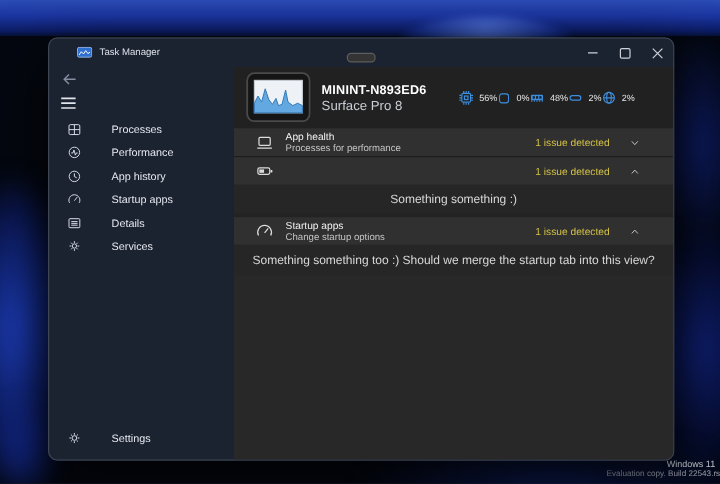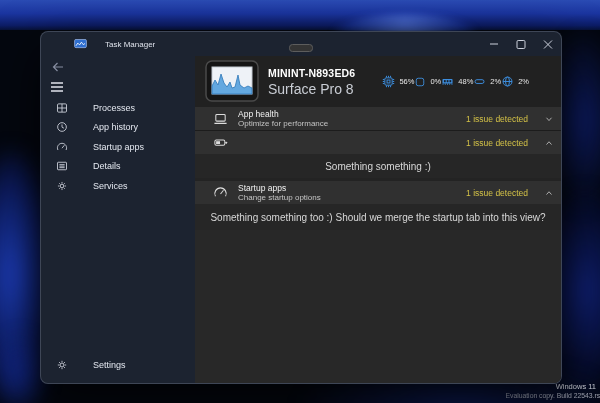--- a/index.html
+++ b/index.html
@@ -28,21 +28,21 @@
   .wp-bottom{left:300px;top:360px;width:320px;height:90px;border-radius:50%;
     background:radial-gradient(ellipse,rgba(20,45,150,.5),transparent 75%);filter:blur(10px);}
   .watermark{position:absolute;right:4px;bottom:12px;text-align:right;color:rgba(235,238,245,.85);
     font-size:7.5px;line-height:9px;white-space:nowrap;}
   .watermark .wm2{position:absolute;right:-14px;top:9px;font-size:6.8px;color:rgba(225,228,238,.7);}
   
   .window{position:absolute;left:40px;top:31px;width:520px;height:351px;
     background:#1c2330;border:1px solid rgba(150,160,185,.28);border-radius:8px;
     box-shadow:0 18px 50px rgba(0,0,0,.7);display:flex;flex-direction:column;overflow:hidden;}
   .titlebar{height:24px;flex:0 0 auto;display:flex;align-items:center;position:relative;}
-  .tb-left{display:flex;align-items:center;gap:18px;padding-left:33px;}
+  .tb-left{display:flex;align-items:flex-start;gap:6px;padding-left:23px;}
   .tb-title{font-size:8px;color:#dde1ea;}
   .tb-controls{margin-left:auto;display:flex;height:100%;}
   .tb-btn{width:27px;height:100%;display:flex;align-items:center;justify-content:center;}
   .tb-btn svg{stroke:#ccd1db;stroke-width:1;fill:none;}
   .handle{position:absolute;left:50%;top:12px;transform:translateX(-50%);
     width:22px;height:6px;background:#343434;border:1px solid #5d5d5d;border-radius:3.5px;z-index:6;}
   .win-body{flex:1;display:flex;min-height:0;}
   
   .sidebar{width:154px;flex:0 0 auto;display:flex;flex-direction:column;}
   .back-btn{margin:3px 0 0 10px;width:18px;height:13px;}
@@ -55,27 +55,27 @@
   .nav-item svg{stroke:#d8dce6;stroke-width:1.1;fill:none;}
   .nav-label{font-size:9px;color:#e4e8f0;padding-left:16px;}
   .side-spacer{flex:1;}
   .settings{margin-bottom:8px;}
   
   .content{flex:1;min-width:0;background:#282828;display:flex;flex-direction:column;}
   .content-header{height:51px;flex:0 0 auto;background:#212121;display:flex;align-items:center;padding-left:10px;}
   .thumb{width:54px;height:42px;margin-top:-1px;flex:0 0 auto;}
   .device-info{margin-left:9px;display:flex;flex-direction:column;}
   .device-name{font-size:10.5px;font-weight:700;color:#ffffff;letter-spacing:.2px;}
-  .device-model{font-size:14px;color:#c9cdd4;margin-top:2px;}
+  .device-model{font-size:11px;color:#c9cdd4;margin-top:2px;}
   .stats{margin-left:auto;margin-right:32px;display:flex;align-items:center;}
   .stat{display:flex;align-items:center;gap:4px;}
   .stat svg{stroke:#3d8ede;stroke-width:1.2;fill:none;}
   .stat-value{font-size:7.5px;color:#e6e6e6;}
   
-  .section-row{height:23px;flex:0 0 auto;background:#303030;display:flex;align-items:center;padding:0 0 0 18px;}
+  .section-row{height:23px;flex:0 0 auto;background:#303030;display:flex;align-items:center;padding:0 20px 0 18px;}
   .sicon{width:15px;height:15px;display:flex;flex:0 0 auto;}
   .sicon svg{stroke:#dcdcdc;stroke-width:1.1;fill:none;}
   .section-text{margin-left:10px;display:flex;flex-direction:column;justify-content:center;}
   .section-title{font-size:8.5px;color:#f2f2f2;line-height:10px;}
   .section-sub{font-size:8px;color:#c4c4c4;line-height:9px;}
   .section-status{margin-left:auto;font-size:8.5px;color:#d4c247;}
   .chev{margin-left:16px;margin-right:7px;width:10px;height:10px;display:flex;}
   .chev svg{stroke:#c8c8c8;stroke-width:1.3;fill:none;}
   .expanded{flex:0 0 auto;background:#262626;display:flex;align-items:center;justify-content:center;
     font-size:10px;color:#d8d8d8;}
@@ -154,20 +154,29 @@
                 <line x1="2" y1="8" x2="14" y2="8"></line>
                 <line x1="8" y1="2.5" x2="8" y2="13.5"></line>
               </svg>
           </span>
           <span class="nav-label">Processes</span>
         </div>
         <div class="nav-item">
           <span class="nicon">
             <svg viewBox="0 0 16 16" width="12" height="12">
                 <circle cx="8" cy="8" r="5.8"></circle>
+                <polyline points="4.5,8.6 6.4,8.6 7.5,5.4 9.1,11 10.2,8.6 11.6,8.6"></polyline>
+              </svg>
+          </span>
+          <span class="nav-label">Performance</span>
+        </div>
+        <div class="nav-item">
+          <span class="nicon">
+            <svg viewBox="0 0 16 16" width="12" height="12">
+                <circle cx="8" cy="8" r="5.8"></circle>
                 <polyline points="8,4.6 8,8.2 10.6,9.6"></polyline>
               </svg>
           </span>
           <span class="nav-label">App history</span>
         </div>
         <div class="nav-item">
           <span class="nicon">
             <svg viewBox="0 0 16 16" width="12" height="12">
                 <path d="M2.6 12 A6.1 6.1 0 1 1 13.4 12"></path>
                 <line x1="8" y1="9.6" x2="11.2" y2="5.6"></line>
@@ -264,21 +273,21 @@
 
       <div class="section-row">
         <span class="sicon">
           <svg viewBox="0 0 16 16" width="15" height="15">
               <rect x="3" y="3.8" width="10" height="7" rx="1"></rect>
               <path d="M1.5 13.2h13"></path>
             </svg>
         </span>
         <div class="section-text">
           <span class="section-title">App health</span>
-          <span class="section-sub">Optimize for performance</span>
+          <span class="section-sub">Processes for performance</span>
         </div>
         <span class="section-status">1 issue detected</span>
         <span class="chev">
           <svg viewBox="0 0 16 16" width="10" height="10">
               <polyline points="4,6 8,10.5 12,6"></polyline>
             </svg>
         </span>
       </div>
       <div class="row-gap"></div>
 

